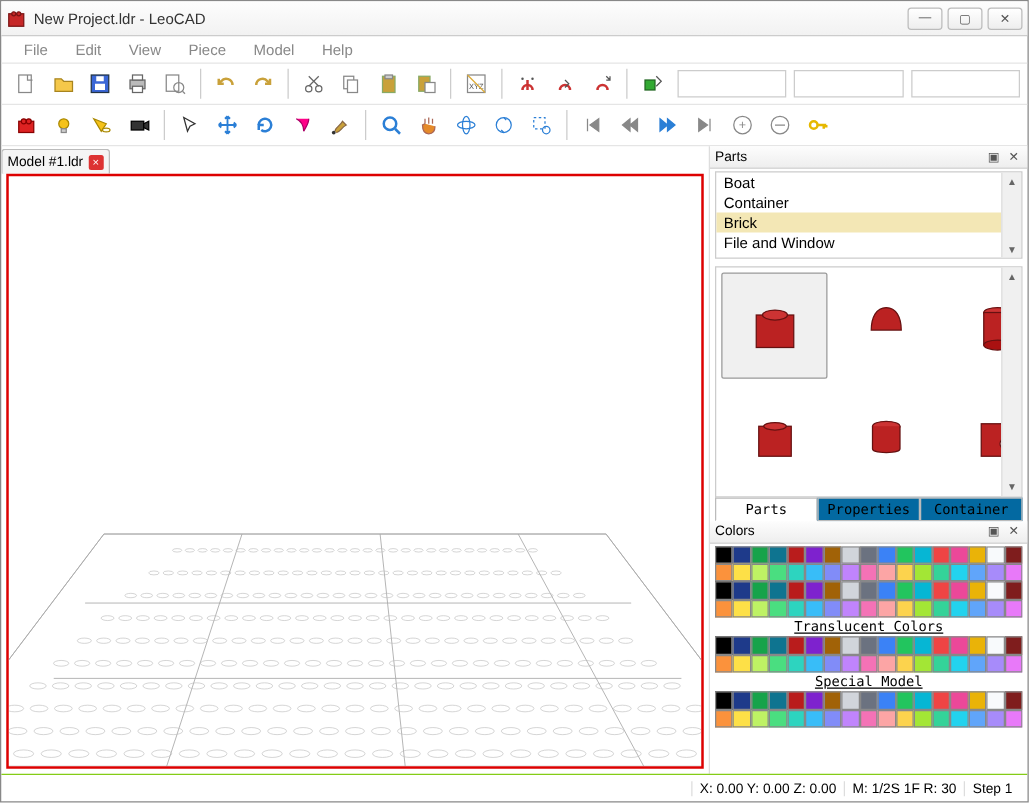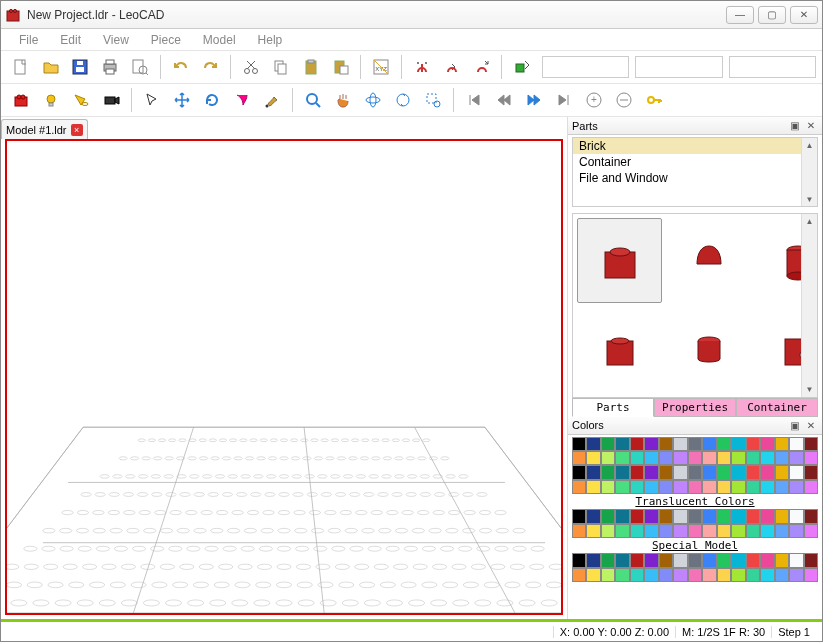--- a/index.html
+++ b/index.html
@@ -47,31 +47,31 @@
 .searchrow { display: flex; margin: 0 4px; height: 24px; align-items: center; border: 1px solid #ccc; }
 .searchrow input { flex: 1; border: none; outline: none; font-size: 12px; padding: 2px 4px; font-family: monospace; }
 .searchrow .mag { width: 20px; text-align: center; color: #37a; }
 
 .thumbs { flex: 1; margin: 4px 4px 0 4px; border: 1px solid #ccc; display: flex; position: relative; min-height: 0; }
 .thumbs-inner { flex: 1; display: grid; grid-template-columns: repeat(3,1fr); gap: 4px; padding: 4px; overflow: hidden; }
 .thumb { aspect-ratio: 1; display: flex; align-items: center; justify-content: center; }
 .thumb.sel { border: 1px solid #999; background: #f0f0f0; border-radius: 2px; }
 
 .subtabs { display: flex; margin: 0 4px; }
-.subtab { flex: 1; font-size: 11px; font-family: monospace; text-align: center; border: 1px solid #bbb; padding: 2px 0; background: #f9a8d4; }
+.subtab { flex: 1; font-size: 11px; font-family: monospace; text-align: center; border: 1px solid #bbb; padding: 2px 0; background: #0369a1; }
 .subtab.active { background: #fff; border-bottom-color: #fff; }
 
 
 .colors-body { flex: 1; margin: 2px 4px 0 4px; overflow: hidden; font-size: 11px; display:flex; flex-direction:column;}
 .colorsec { text-align: center; font-family: monospace; font-size: 11px; text-decoration: underline; padding: 1px 0; }
 .swatches { display: grid; grid-template-columns: repeat(17, 1fr); gap: 0; }
 .sw { aspect-ratio: 1; border: 1px solid #888; }
 
 
-.statusbar { height: 22px; border-top: 3px solid #84cc16; display: flex; align-items: center; font-size: 11px; font-family: monospace; padding: 0 6px; }
+.statusbar { height: 22px; border-top: 1px solid #84cc16; display: flex; align-items: center; font-size: 11px; font-family: monospace; padding: 0 6px; }
 .statusbar .sp { flex: 1; }
 .statusbar .cell { border-left: 1px solid #ddd; padding: 0 6px; }
 </style>
 </head>
 <body>
 
 <div class="titlebar">
   <svg class="app-icon" viewBox="0 0 16 16">
       <rect x="2" y="4" width="12" height="10" fill="#c62828" stroke="#7a1414"></rect>
       <circle cx="6" cy="4" r="1.6" fill="#c62828" stroke="#7a1414"></circle>
@@ -653,22 +653,23 @@
 
   <div class="right">
 
     <div class="panelhdr">
       <span class="ttl">Parts</span>
       <span class="pbtn">▣</span>
       <span class="pbtn">✕</span>
     </div>
     <div class="partslist">
       <div class="partslist-inner" id="catlist">
+          <div class="row">Boat</div>
+          <div class="row">Container</div>
           <div class="row sel">Brick</div>
-          <div class="row">Container</div>
           <div class="row">File and Window</div>
         </div>
       <div class="vscroll">
         <div class="arr">▲</div>
         <div class="track"></div>
         <div class="arr">▼</div>
       </div>
     </div>
     <div class="thumbs">
       <div class="thumbs-inner" id="thumbs">

